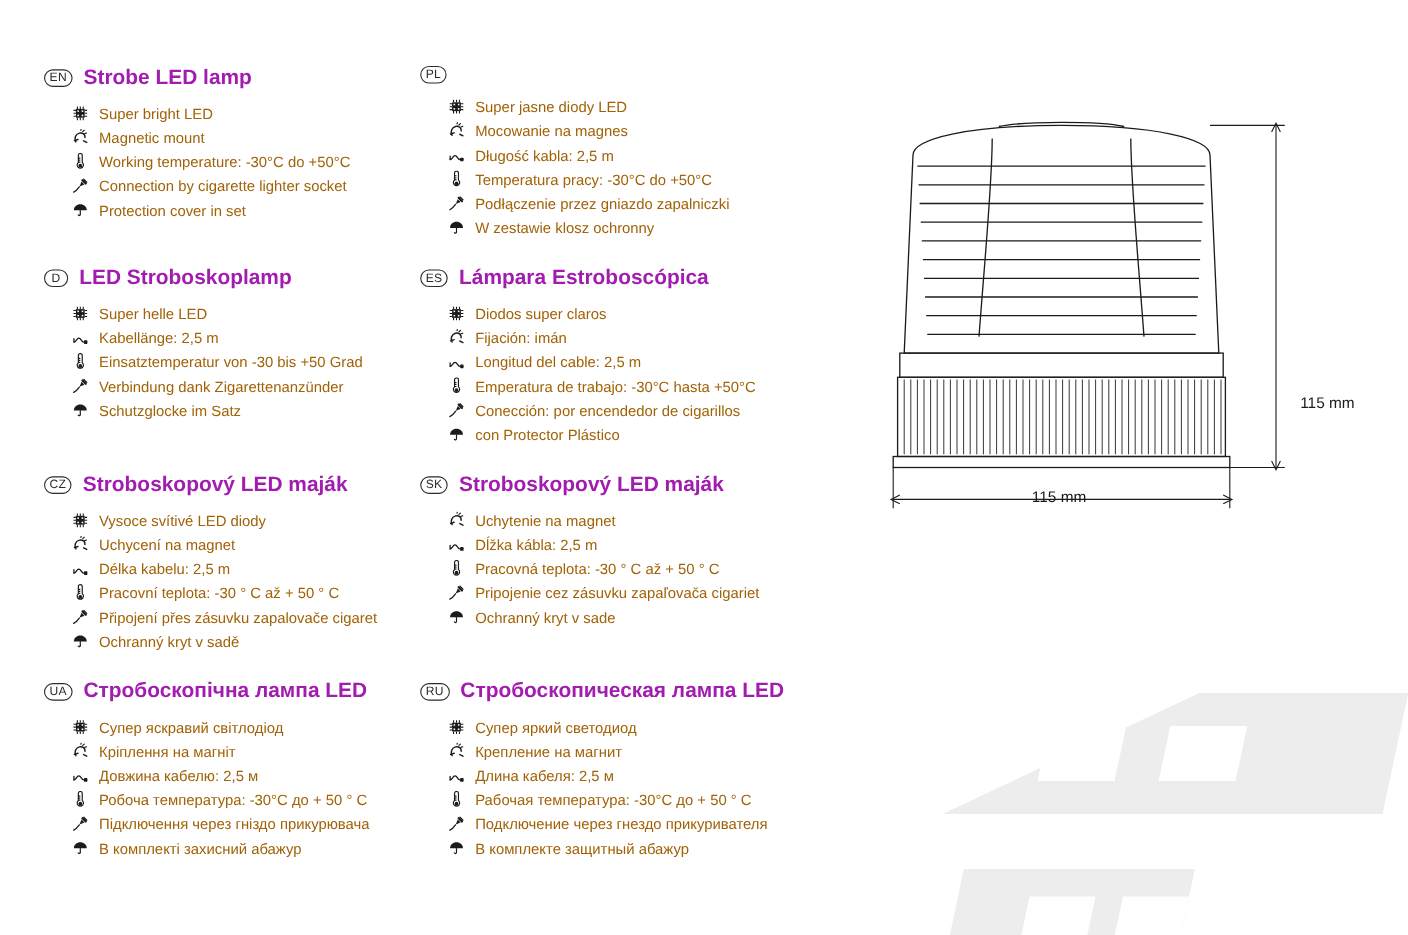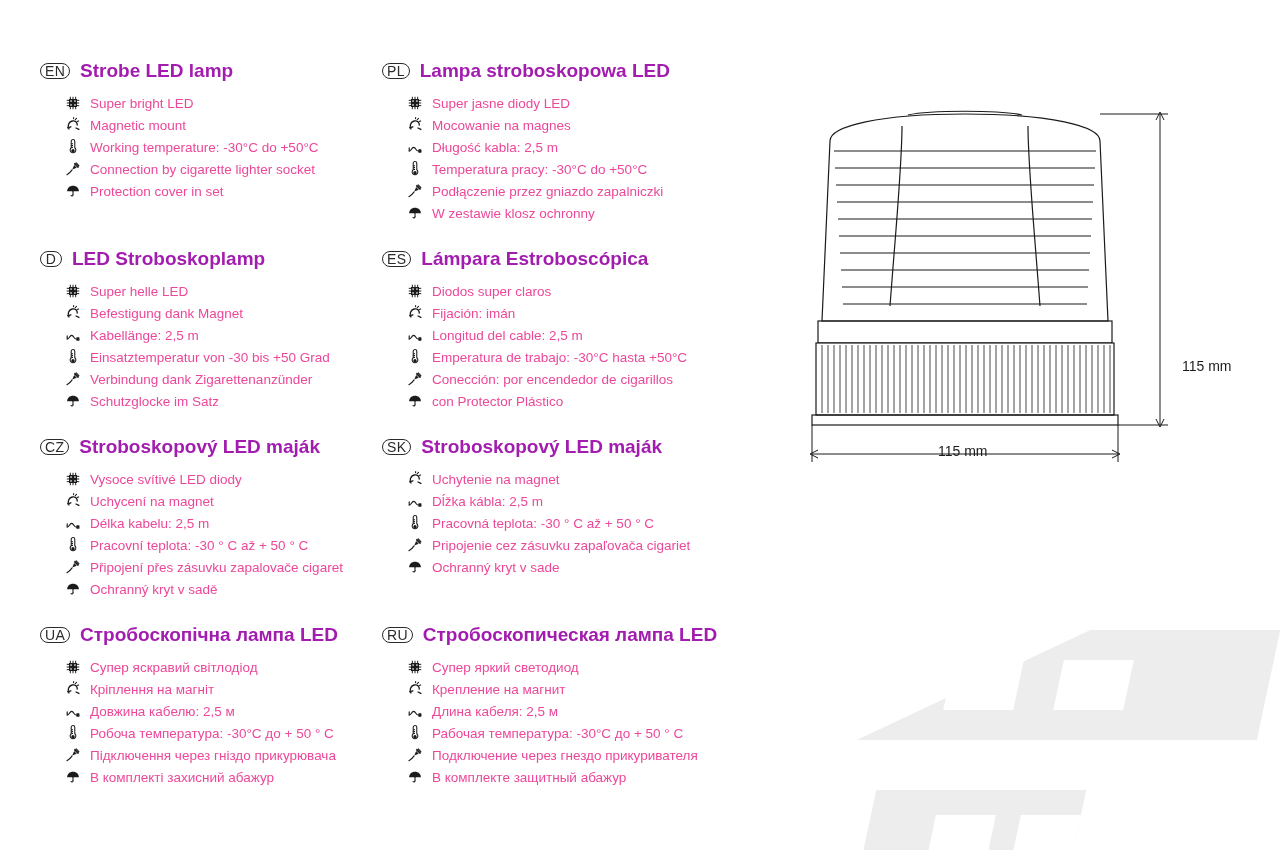--- a/index.html
+++ b/index.html
@@ -47,21 +47,21 @@
     gap: 10px;
     margin-bottom: 10px;
   }
   .lang-badge {
     flex: 0 0 auto;
     min-width: 22px;
     height: 16px;
     padding: 0 4px;
     border: 1px solid #2b2b2b;
     border-radius: 9px;
-    font-size: 14px;
+    font-size: 11px;
     line-height: 15px;
     text-align: center;
     letter-spacing: .3px;
     color: #2b2b2b;
     background: #fff;
     box-sizing: border-box;
   }
   .lang-title {
     font-size: 19px;
     font-weight: bold;
@@ -72,21 +72,21 @@
     list-style: none;
     margin: 0;
     padding: 0 0 0 24px;
   }
   .feat-item {
     display: flex;
     align-items: center;
     gap: 8px;
     height: 22px;
     font-size: 13.5px;
-    color: #ec4899;
+    color: #a16207;
     white-space: nowrap;
   }
   .feat-icon {
     flex: 0 0 18px;
     width: 18px;
     height: 18px;
     display: flex;
     align-items: center;
     justify-content: center;
   }
@@ -207,21 +207,20 @@
               </g>
             </svg>
           </span>
           <span>Protection cover in set</span>
         </li>
       </ul>
     </div>
     <div class="lang-block">
       <div class="lang-head">
         <span class="lang-badge">PL</span>
-        <span class="lang-title">Lampa stroboskopowa LED</span>
       </div>
       <ul class="feat-list">
         <li class="feat-item">
           <span class="feat-icon">
             <svg viewBox="0 0 18 18" width="16" height="16">
               <rect x="4.5" y="4.5" width="9" height="9" fill="#1b1b1b"></rect>
               <g stroke="#1b1b1b" stroke-width="1.1">
                 <path d="M6 4.5V2M9 4.5V2M12 4.5V2M6 13.5V16M9 13.5V16M12 13.5V16"></path>
                 <path d="M4.5 6H2M4.5 9H2M4.5 12H2M13.5 6H16M13.5 9H16M13.5 12H16"></path>
               </g>
@@ -321,37 +320,20 @@
               </g>
               <g fill="#ffffff">
                 <rect x="6" y="6" width="1.6" height="1.6"></rect>
                 <rect x="10.4" y="6" width="1.6" height="1.6"></rect>
                 <rect x="6" y="10.4" width="1.6" height="1.6"></rect>
                 <rect x="10.4" y="10.4" width="1.6" height="1.6"></rect>
               </g>
             </svg>
           </span>
           <span>Super helle LED</span>
-        </li>
-        <li class="feat-item">
-          <span class="feat-icon">
-            <svg viewBox="0 0 18 18" width="16" height="16">
-              <g stroke="#1b1b1b" stroke-width="1.5" fill="none" stroke-linecap="round">
-                <path d="M4.5 13.5 C2.5 10 4 5.5 8 4.5 C11.5 3.6 14 6 13.8 9"></path>
-                <path d="M3 12.2 L6.6 11"></path>
-                <path d="M12.4 12.4 L15.6 14"></path>
-              </g>
-              <g stroke="#1b1b1b" stroke-width="1.2" stroke-linecap="round">
-                <path d="M11.5 3 L13 1.6"></path>
-                <path d="M13.5 5 L15.4 4.4"></path>
-                <path d="M9.6 1.8 L9.8 0.6"></path>
-              </g>
-            </svg>
-          </span>
-          <span>Befestigung dank Magnet</span>
         </li>
         <li class="feat-item">
           <span class="feat-icon">
             <svg viewBox="0 0 18 18" width="16" height="16">
               <g stroke="#1b1b1b" stroke-width="1.3" fill="none" stroke-linecap="round">
                 <path d="M2.5 13.5 C5 13.5 5 9.5 7.5 9.5 C10 9.5 10 13.5 12.5 13.5 L15.5 13.5"></path>
                 <path d="M2.5 13.5 L2.5 10"></path>
               </g>
               <rect x="12.8" y="11.6" width="3.4" height="3.8" rx="0.6" fill="#1b1b1b"></rect>
             </svg>

